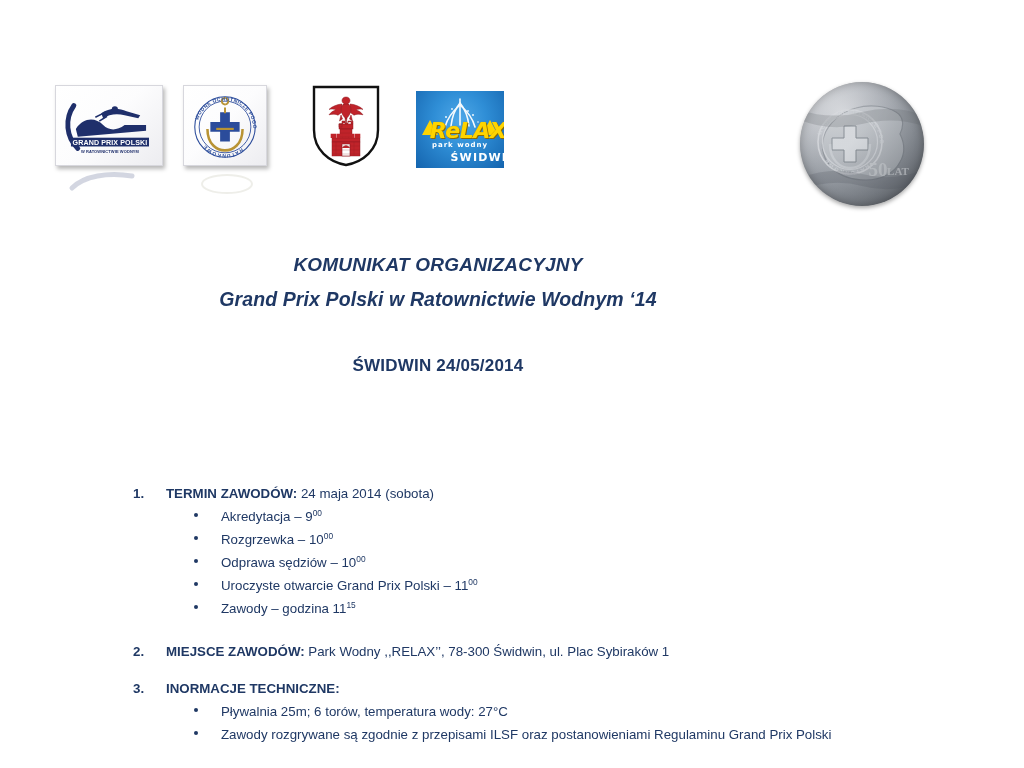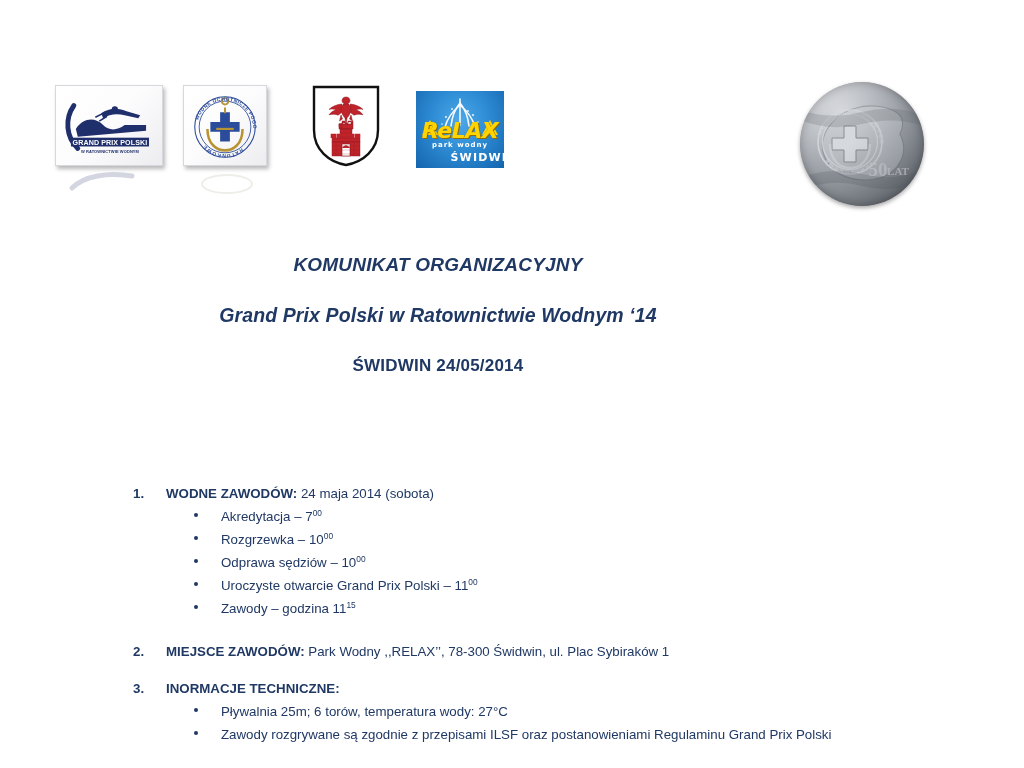--- a/index.html
+++ b/index.html
@@ -82,20 +82,21 @@
     font-family: "DejaVu Sans", sans-serif;
   }
   #relax-word {
     top: 27px;
     font-size: 22px;
     font-weight: bold;
     font-style: italic;
     color: #ffd400;
     letter-spacing: -0.5px;
     text-shadow: 0 0 1px #b88a00, 1px 1px 0 #8a6700;
+    margin-left: 8px;
   }
   #relax-sub {
     top: 50px;
     font-size: 7px;
     font-weight: bold;
     color: #ffffff;
     letter-spacing: 1px;
   }
   #relax-city {
     top: 60px;
@@ -136,21 +137,21 @@
     font-family: "Liberation Sans", sans-serif;
   }
   #title-main {
     top: 254px;
     font-size: 19px;
     font-weight: bold;
     font-style: italic;
     letter-spacing: 0.2px;
   }
   #title-sub {
-    top: 304px;
+    top: 288px;
     font-size: 19.5px;
     font-weight: bold;
     font-style: italic;
     letter-spacing: 0.1px;
   }
   #title-date {
     top: 356px;
     font-size: 17px;
     font-weight: bold;
     letter-spacing: 0.2px;
@@ -357,23 +358,23 @@
   </div>
 </div>
 
 <div class="title-block">
   <div id="title-main">KOMUNIKAT ORGANIZACYJNY</div>
   <div id="title-sub">Grand Prix Polski w Ratownictwie Wodnym ‘14</div>
   <div id="title-date">ŚWIDWIN 24/05/2014</div>
 </div>
 
 <div class="doc-body" id="doc-body">
-    <div class="num-item"><span class="num">1.</span><span class="heading">WODNE ZAWODÓW:</span>  <span class="underlined">24 maja 2014 (sobota)</span></div>
+    <div class="num-item"><span class="num">1.</span><span class="heading">TERMIN ZAWODÓW:</span>  <span class="underlined">24 maja 2014 (sobota)</span></div>
     <ul class="bullets">
-      <li><span class="dot"></span><span class="bodytext">Akredytacja  –  7</span><sup>00</sup></li>
+      <li><span class="dot"></span><span class="bodytext">Akredytacja  –  9</span><sup>00</sup></li>
       <li><span class="dot"></span><span class="bodytext">Rozgrzewka – 10</span><sup>00</sup></li>
       <li><span class="dot"></span><span class="bodytext">Odprawa sędziów – 10</span><sup>00</sup></li>
       <li><span class="dot"></span><span class="bodytext">Uroczyste otwarcie Grand Prix Polski – 11</span><sup>00</sup></li>
       <li><span class="dot"></span><span class="bodytext">Zawody  –  godzina 11</span><sup>15</sup></li>
     </ul>
     <div class="gap-md"></div>
     <div class="num-item"><span class="num">2.</span><span class="heading">MIEJSCE ZAWODÓW:</span>  <span class="underlined">Park Wodny ,,RELAX’’, 78-300 Świdwin, ul. Plac Sybiraków 1</span></div>
     <div class="gap-sm"></div>
     <div class="num-item"><span class="num">3.</span><span class="heading">INORMACJE TECHNICZNE:</span></div>
     <ul class="bullets">

